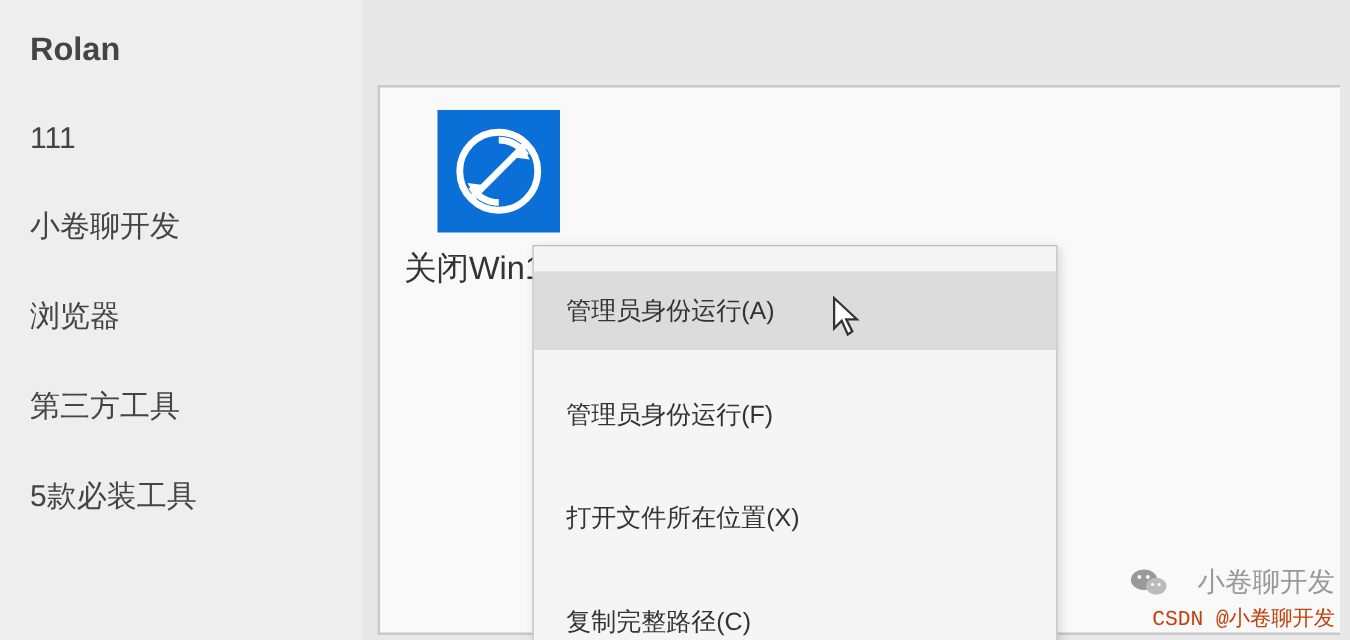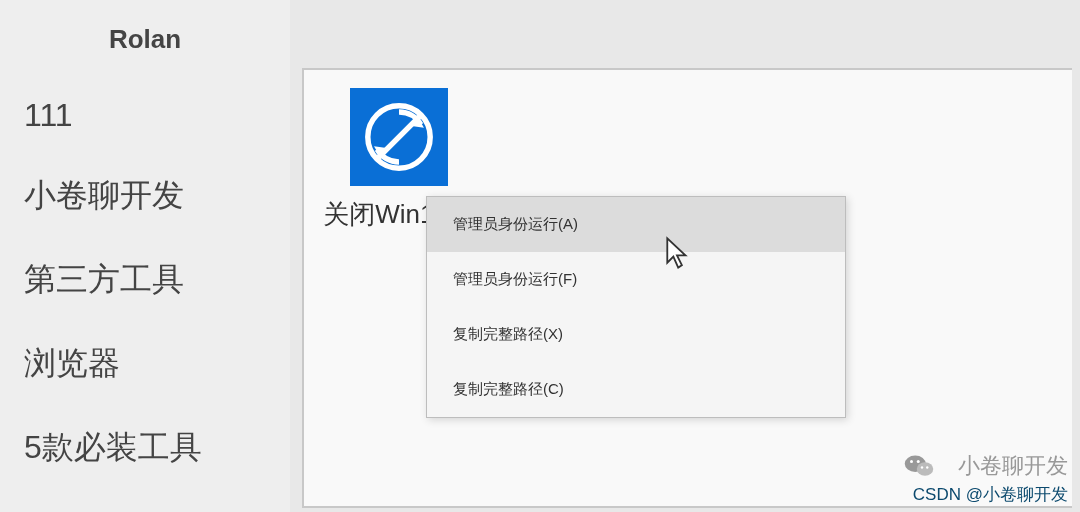--- a/index.html
+++ b/index.html
@@ -15,24 +15,23 @@
       left: 0; top: 0;
       width: 290px; height: 512px;
       background: #eeeeee;
       padding-top: 10px;
     }
     .sidebar-title {
       font-size: 26px;
       font-weight: 600;
       color: #444;
       padding: 14px 24px 22px;
-      text-align: center;
     }
     .sidebar-item {
-      font-size: 32px;
+      font-size: 24px;
       color: #444;
       padding: 20px 24px;
       cursor: pointer;
     }
     .main-panel {
       position: absolute;
       left: 302px; top: 68px;
       width: 770px; height: 440px;
       background: #f9f9f9;
       border: 2px solid #c8c8c8;
@@ -62,24 +61,25 @@
     }
     .context-menu {
       position: absolute;
       left: 426px; top: 196px;
       width: 420px;
       background: #f5f5f5;
       border: 1px solid #bdbdbd;
       box-shadow: 2px 2px 8px rgba(0,0,0,0.15);
     }
     .menu-item {
-      font-size: 15px;
+      font-size: 20px;
       color: #333;
       padding: 18px 26px;
       cursor: pointer;
+      margin-top: 20px;
     }
     .menu-item.hover {
       background: #dcdcdc;
     }
     .cursor {
       position: absolute;
       left: 664px; top: 236px;
       pointer-events: none;
     }
     .watermark-right {
@@ -91,37 +91,38 @@
     .watermark-right .line1 {
       display: flex;
       align-items: center;
       justify-content: space-between;
       font-size: 22px;
       gap: 24px;
       color: #999;
     }
     .watermark-right .line2 {
       font-size: 17px;
-      color: #0c4a6e;
+      color: #c2410c;
       margin-top: 2px;
+      font-family: Liberation Mono, monospace;
     }
     .wechat-icon {
       width: 30px; height: 26px;
       position: relative;
     }
   </style>
 </head>
 <body>
 
 <div class="sidebar">
   <div class="sidebar-title">Rolan</div>
   <div class="sidebar-item">111</div>
   <div class="sidebar-item">小卷聊开发</div>
+  <div class="sidebar-item">浏览器</div>
   <div class="sidebar-item">第三方工具</div>
-  <div class="sidebar-item">浏览器</div>
   <div class="sidebar-item">5款必装工具</div>
 </div>
 
 <div class="main-panel">
   <div class="app-icon-wrap">
     <div class="app-icon">
       <svg width="78" height="78" viewBox="0 0 100 100">
         <circle cx="50" cy="50" r="40" fill="none" stroke="#fff" stroke-width="7"></circle>
         <path d="M 50 18 A 32 32 0 0 1 78 34" fill="none" stroke="#fff" stroke-width="7"></path>
         <polygon points="74,24 82,38 66,36" fill="#fff"></polygon>
@@ -132,21 +133,21 @@
     </div>
     <div class="app-label">
       <span>关闭Win10自</span><br>
     </div>
   </div>
 </div>
 
 <div class="context-menu">
   <div class="menu-item hover">管理员身份运行(A)</div>
   <div class="menu-item">管理员身份运行(F)</div>
-  <div class="menu-item">复制完整路径(X)</div>
+  <div class="menu-item">打开文件所在位置(X)</div>
   <div class="menu-item">复制完整路径(C)</div>
 </div>
 
 <div class="cursor">
   <svg width="26" height="34" viewBox="0 0 20 28">
     <path d="M 2 2 L 2 22 L 7 17 L 11 26 L 14 24 L 10 16 L 17 16 Z" fill="#fff" stroke="#333" stroke-width="1.5"></path>
   </svg>
 </div>
 
 <div class="watermark-right">

